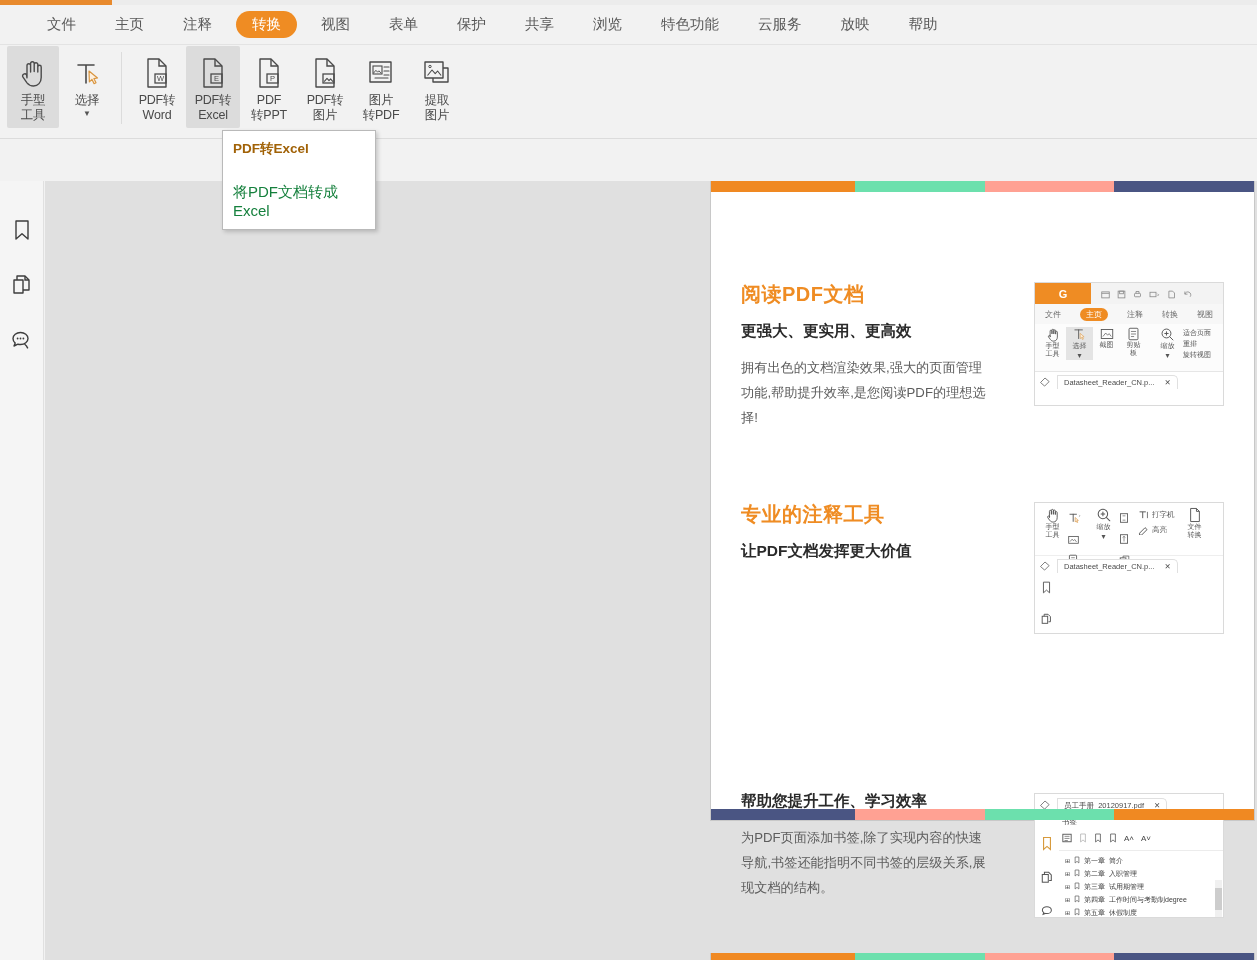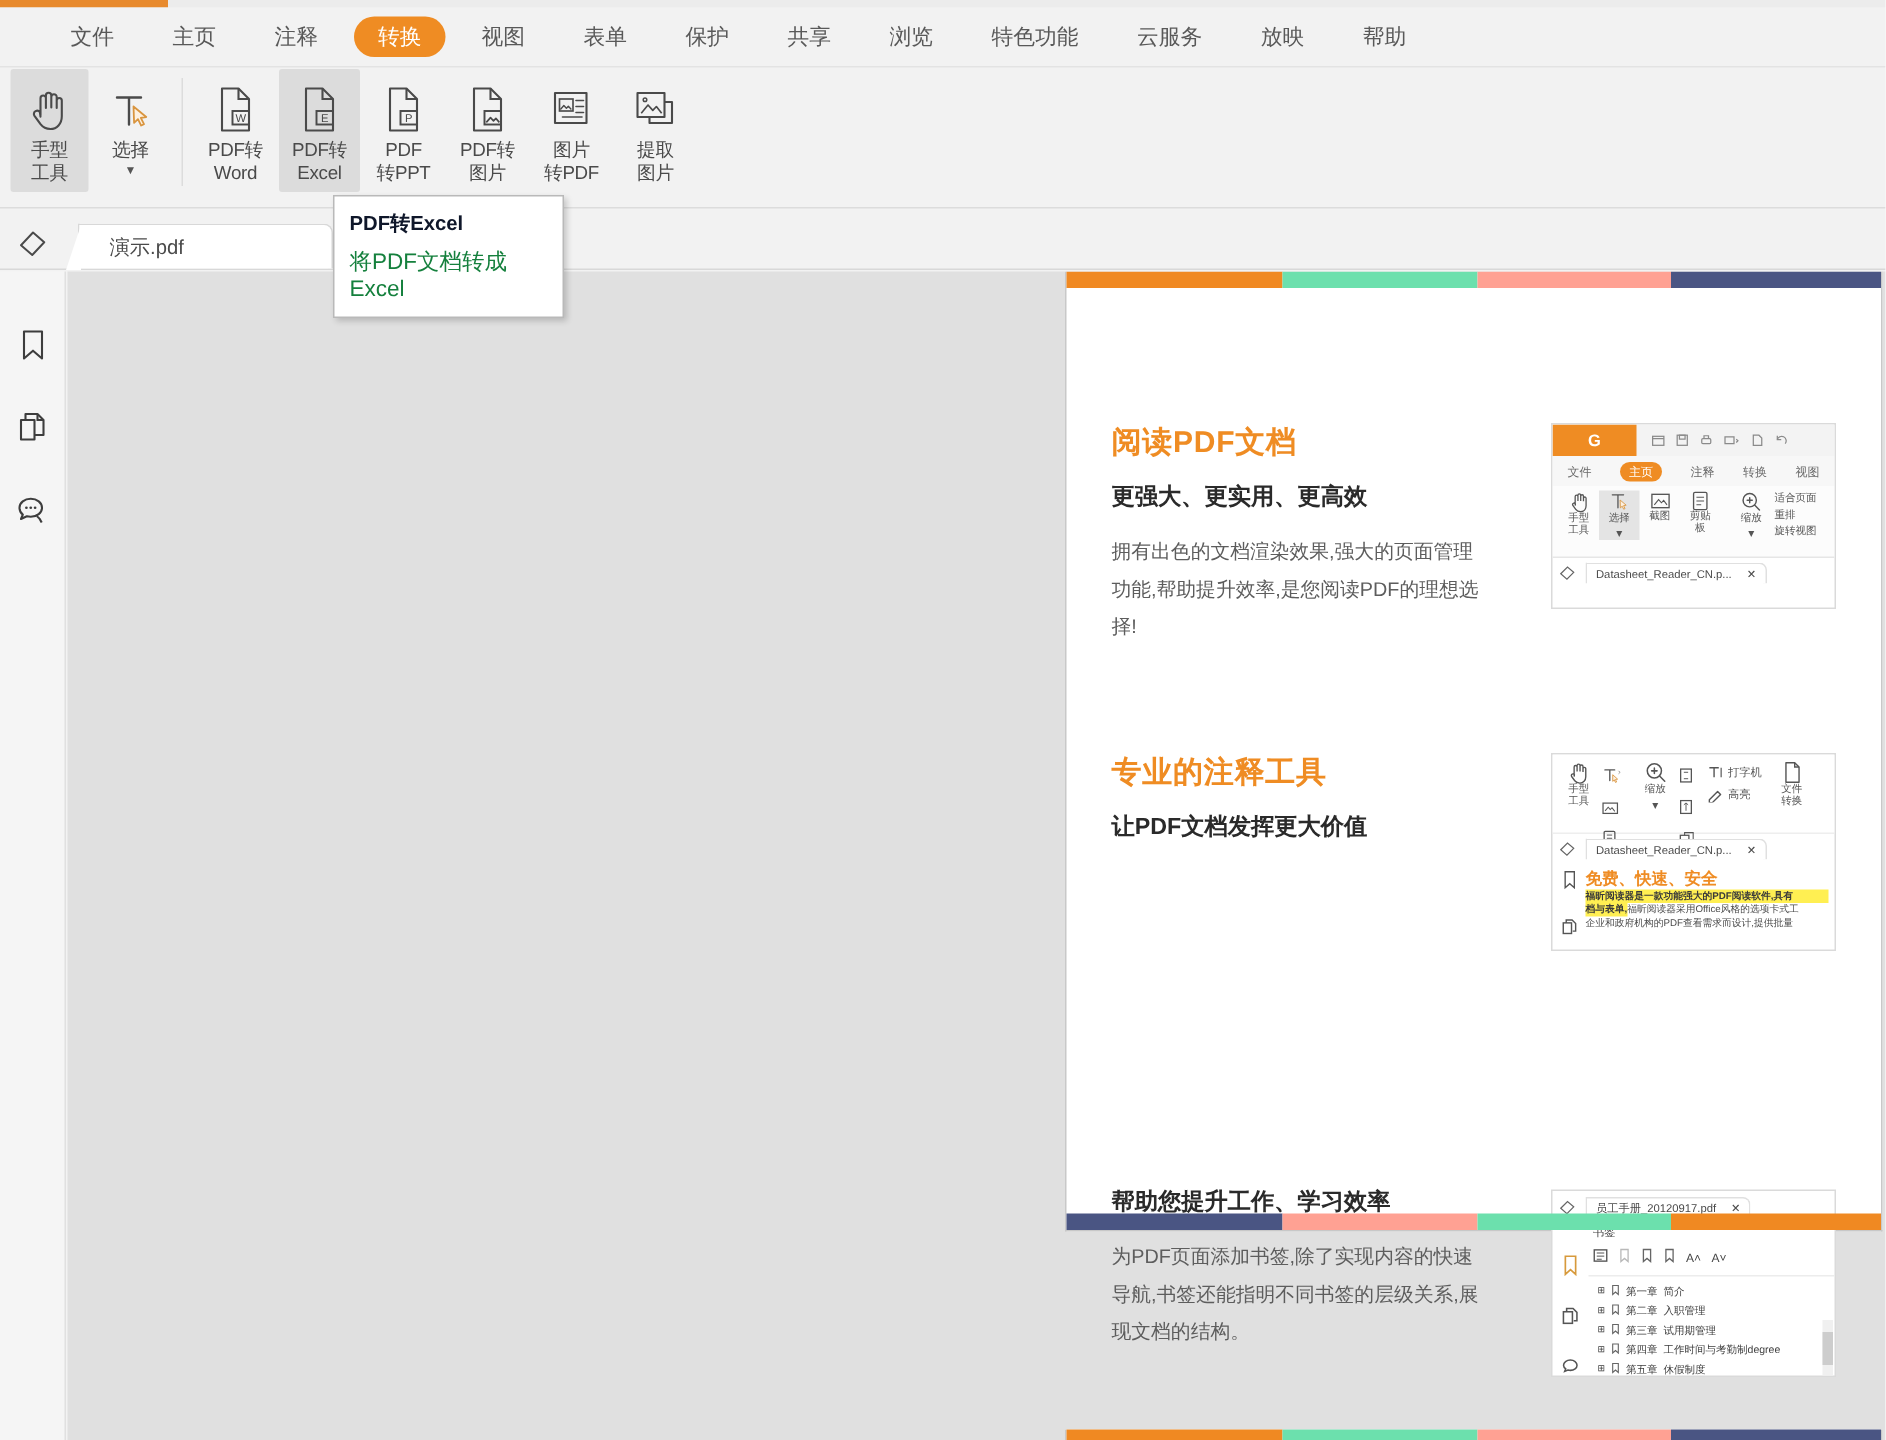--- a/index.html
+++ b/index.html
@@ -47,21 +47,21 @@
     letter-spacing: -0.2px; word-break: keep-all;
   }
   .caret { font-size: 8px; color: #555; line-height: 9px; margin-top: 1px; }
 
   
   .tooltip {
     position: absolute; left: 222px; top: 130px; width: 154px;
     background: #ffffff; border: 1px solid #b9b9b9;
     box-shadow: 2px 2px 4px rgba(0,0,0,.18); padding: 9px 10px 10px 10px; z-index: 40;
   }
-  .tt-title { font-size: 13.5px; font-weight: bold; color: #0f172a; margin-bottom: 7px; }
+  .tt-title { font-size: 13.5px; font-weight: bold; color: #a16207; margin-bottom: 25px; }
   .tt-desc  { font-size: 15px; color: #15803d; }
 
   
   .tabstrip {
     position: absolute; top: 140px; left: 0; width: 1257px; height: 40px;
     background: #f2f2f2; display: flex; align-items: flex-end;
     border-bottom: 1px solid #d8d8d8;
   }
   .tab-tool-icon { width: 44px; display: flex; justify-content: center; align-items: center; height: 38px; }
   .doc-tab {
@@ -279,30 +279,20 @@
       </div>
 
     </div>
   </div>
 
   <div class="tooltip">
     <div class="tt-title">PDF转Excel</div>
     <div class="tt-desc">将PDF文档转成Excel</div>
   </div>
 
-  <div class="tabstrip">
-    <div class="tab-tool-icon">
-      <svg width="22" height="22" viewBox="0 0 22 22" fill="none" stroke="#4a4a4a" stroke-width="1.3">
-        <path d="M3 14.5l8-8.5 7.5 6.5-8 8.5z" stroke-linejoin="round"></path>
-      </svg>
-    </div>
-    <div class="doc-tab">
-      <span>演示.pdf</span>
-    </div>
-  </div>
 
   <div class="leftrail">
     <div class="rail-icon">
       <svg width="20" height="24" viewBox="0 0 20 24" fill="none" stroke="#3d3d3d" stroke-width="1.4">
         <path d="M4 3h12v18l-6-5.2L4 21z" stroke-linejoin="round"></path>
       </svg>
     </div>
     <div class="rail-icon">
       <svg width="22" height="24" viewBox="0 0 22 24" fill="none" stroke="#3d3d3d" stroke-width="1.4">
         <path d="M3 7h9v13H3z" stroke-linejoin="round"></path>
@@ -526,29 +516,20 @@
               </div>
               <div class="s2-body">
                 <div class="s2-rail">
                   <span><svg width="11" height="13" viewBox="0 0 14 17" fill="none" stroke="#555" stroke-width="1.2">
                         <path d="M3 1.5h8v14l-4-3.6-4 3.6z"></path>
                       </svg></span>
                   <span><svg width="11" height="12" viewBox="0 0 14 15" fill="none" stroke="#555" stroke-width="1.2">
                         <rect x="1.5" y="4" width="7" height="9"></rect>
                         <path d="M4 4V1.5h5l3 3V11H9.5"></path>
                       </svg></span>
-                </div>
-                <div class="s2-content">
-                  <div class="s2-title">免费、快速、安全</div>
-                  <span class="s2-hl">福昕阅读器是一款功能强大的PDF阅读软件,具有</span>
-                  <div style="display:flex">
-                    <span class="s2-hl" style="display:inline">档与表单,</span>
-                    <span class="s2-plain">福昕阅读器采用Office风格的选项卡式工</span>
-                  </div>
-                  <div class="s2-plain">企业和政府机构的PDF查看需求而设计,提供批量</div>
                 </div>
               </div>
             </div>
           </div>
         </div>
 
         <div class="section" style="margin-top:70px;height:180px">
           <div class="sec-sub">帮助您提升工作、学习效率</div>
           <div class="sec-text">为PDF页面添加书签,除了实现内容的快速导航,书签还能指明不同书签的层级关系,展现文档的结构。</div>
 

